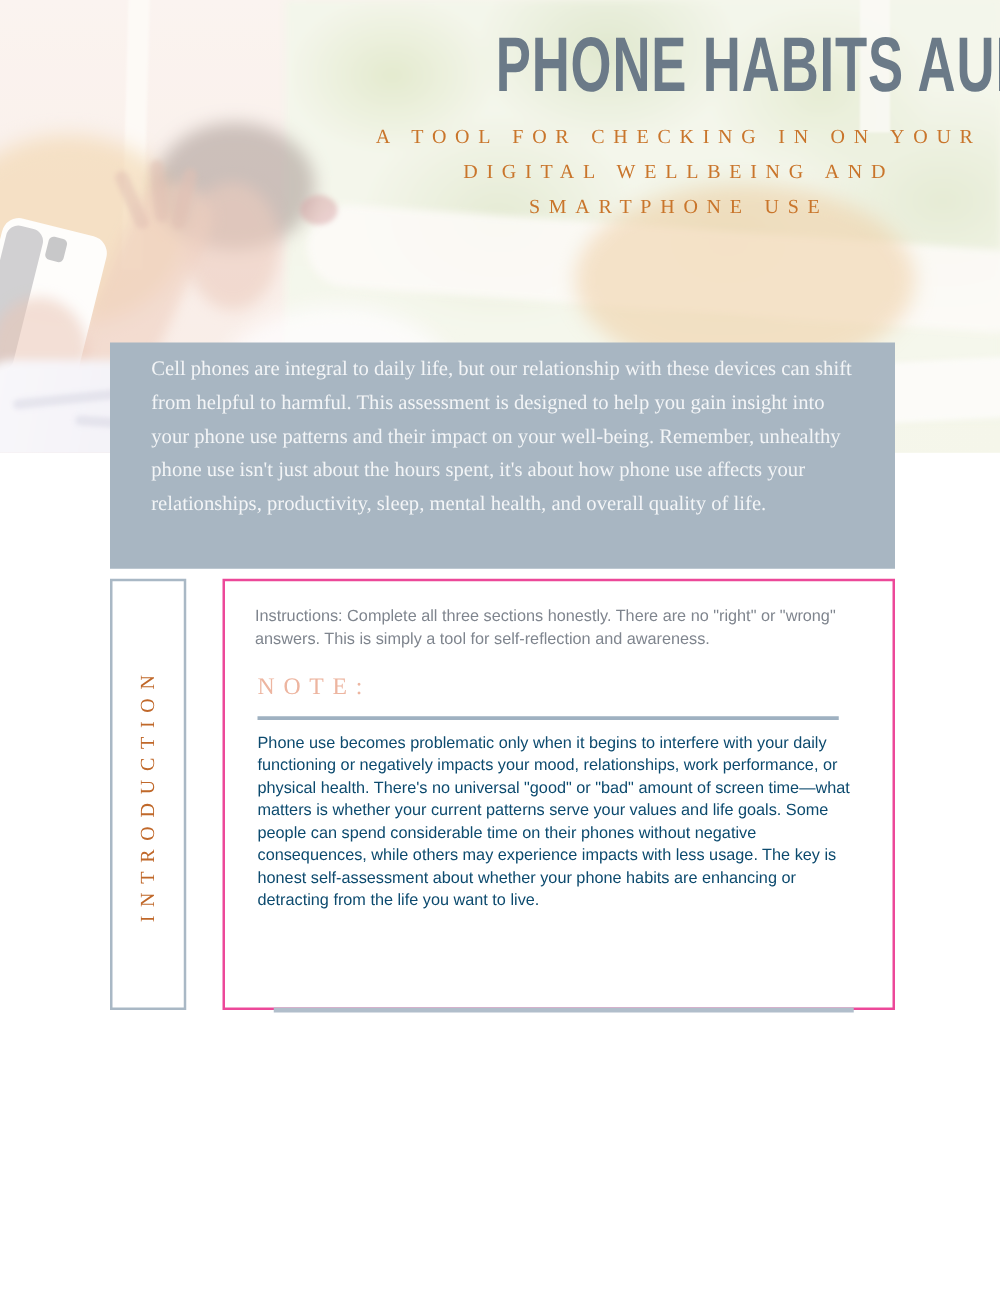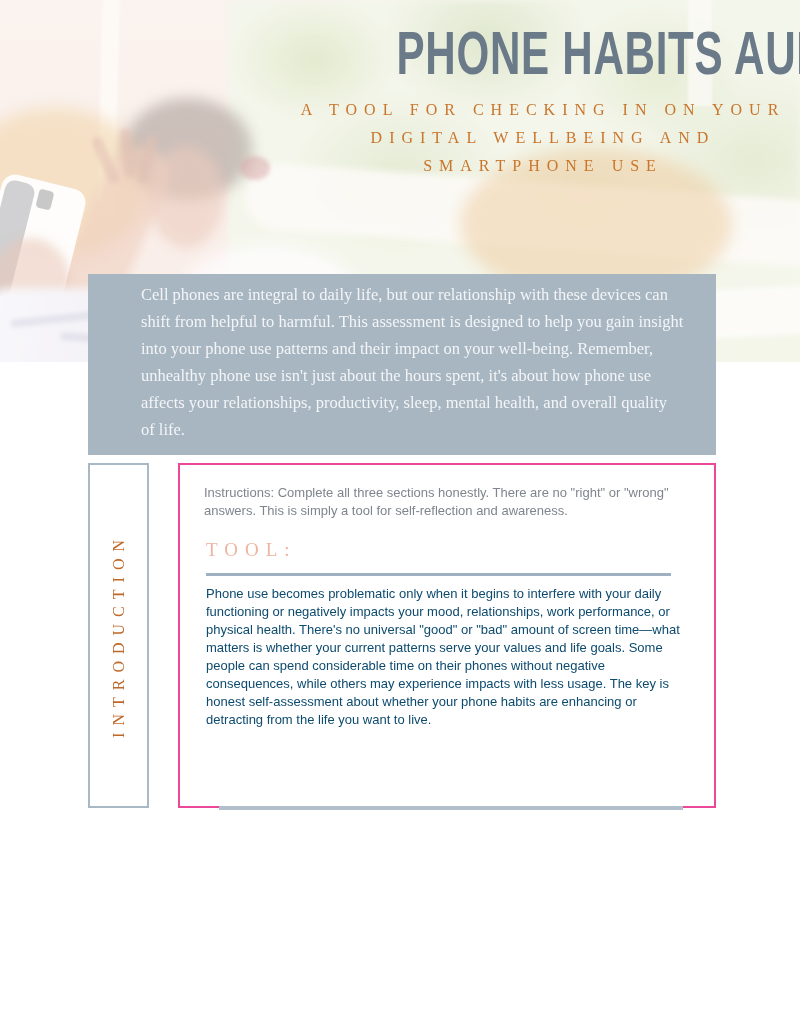--- a/index.html
+++ b/index.html
@@ -49,21 +49,21 @@
   .hero-wash { left:0; top:0; width:800px; height:362px; background:rgba(255,255,255,.45); }
 
   
   .title-block { position:absolute; left:286px; top:22px; width:514px; text-align:center; z-index:5; }
   .page-title { margin:0; font-weight:700; font-size:62px; line-height:1.0; color:#6b7a88; white-space:nowrap; font-family:"Liberation Sans", sans-serif; }
   .page-title .condense { display:inline-block; transform:scaleX(.68); transform-origin:50% 50%; letter-spacing:1px; }
   .page-subtitle { margin:12px auto 0; width:492px; font-family:"Liberation Serif", serif; font-weight:400; font-size:16px; line-height:28px; letter-spacing:7px; color:#c9752b; }
 
   
   .intro-panel { position:absolute; left:88px; top:274px; width:628px; height:181px; background:#a8b6c2; z-index:4; overflow:hidden; }
-  .intro-panel p { margin:0; padding:7px 32px 0 53px; font-family:"Liberation Serif", serif; font-size:16.5px; line-height:27px; color:#f3f5f7; }
+  .intro-panel p { margin:0; padding:7px 32px 0 33px; font-family:"Liberation Serif", serif; font-size:16.5px; line-height:27px; color:#f3f5f7; }
 
   
   .side-box { position:absolute; left:88px; top:463px; width:61px; height:345px; box-sizing:border-box; border:2px solid #a9b8c5; background:#fff; display:flex; align-items:center; justify-content:center; }
   .vlabel { writing-mode:vertical-rl; transform:rotate(180deg); font-family:"Liberation Serif", serif; font-size:16px; letter-spacing:7px; color:#c0682a; }
 
   .content-box { position:absolute; left:178px; top:463px; width:538px; height:345px; box-sizing:border-box; border:2px solid #ec4899; background:#fff; }
   .instructions { position:absolute; left:24px; top:19px; width:486px; margin:0; font-size:13px; line-height:18px; color:#7f858e; }
   .note-heading { position:absolute; left:26px; top:74px; margin:0; font-family:"Liberation Serif", serif; font-weight:400; font-size:19px; letter-spacing:7px; color:#edb5a0; }
   .note-underline { position:absolute; left:26px; top:108px; width:465px; height:3px; background:#9fb1c1; }
   .note-body { position:absolute; left:26px; top:120px; width:474px; margin:0; font-size:13px; line-height:18px; color:#0c4a6e; }
@@ -110,19 +110,19 @@
   <div class="intro-panel">
     <p>Cell phones are integral to daily life, but our relationship with these devices can shift from helpful to harmful. This assessment is designed to help you gain insight into your phone use patterns and their impact on your well-being. Remember, unhealthy phone use isn't just about the hours spent, it's about how phone use affects your relationships, productivity, sleep, mental health, and overall quality of life.</p>
   </div>
 
   <div class="side-box">
     <span class="vlabel">INTRODUCTION</span>
   </div>
 
   <div class="content-box">
     <p class="instructions">Instructions: Complete all three sections honestly. There are no "right" or "wrong" answers. This is simply a tool for self-reflection and awareness.</p>
-    <h2 class="note-heading">TOOL:</h2>
+    <h2 class="note-heading">NOTE:</h2>
     <div class="note-underline"></div>
     <p class="note-body">Phone use becomes problematic only when it begins to interfere with your daily functioning or negatively impacts your mood, relationships, work performance, or physical health. There's no universal "good" or "bad" amount of screen time—what matters is whether your current patterns serve your values and life goals. Some people can spend considerable time on their phones without negative consequences, while others may experience impacts with less usage. The key is honest self-assessment about whether your phone habits are enhancing or detracting from the life you want to live.</p>
     <div class="bottom-rule"></div>
   </div>
 
 </div>
 
 </body></html>

